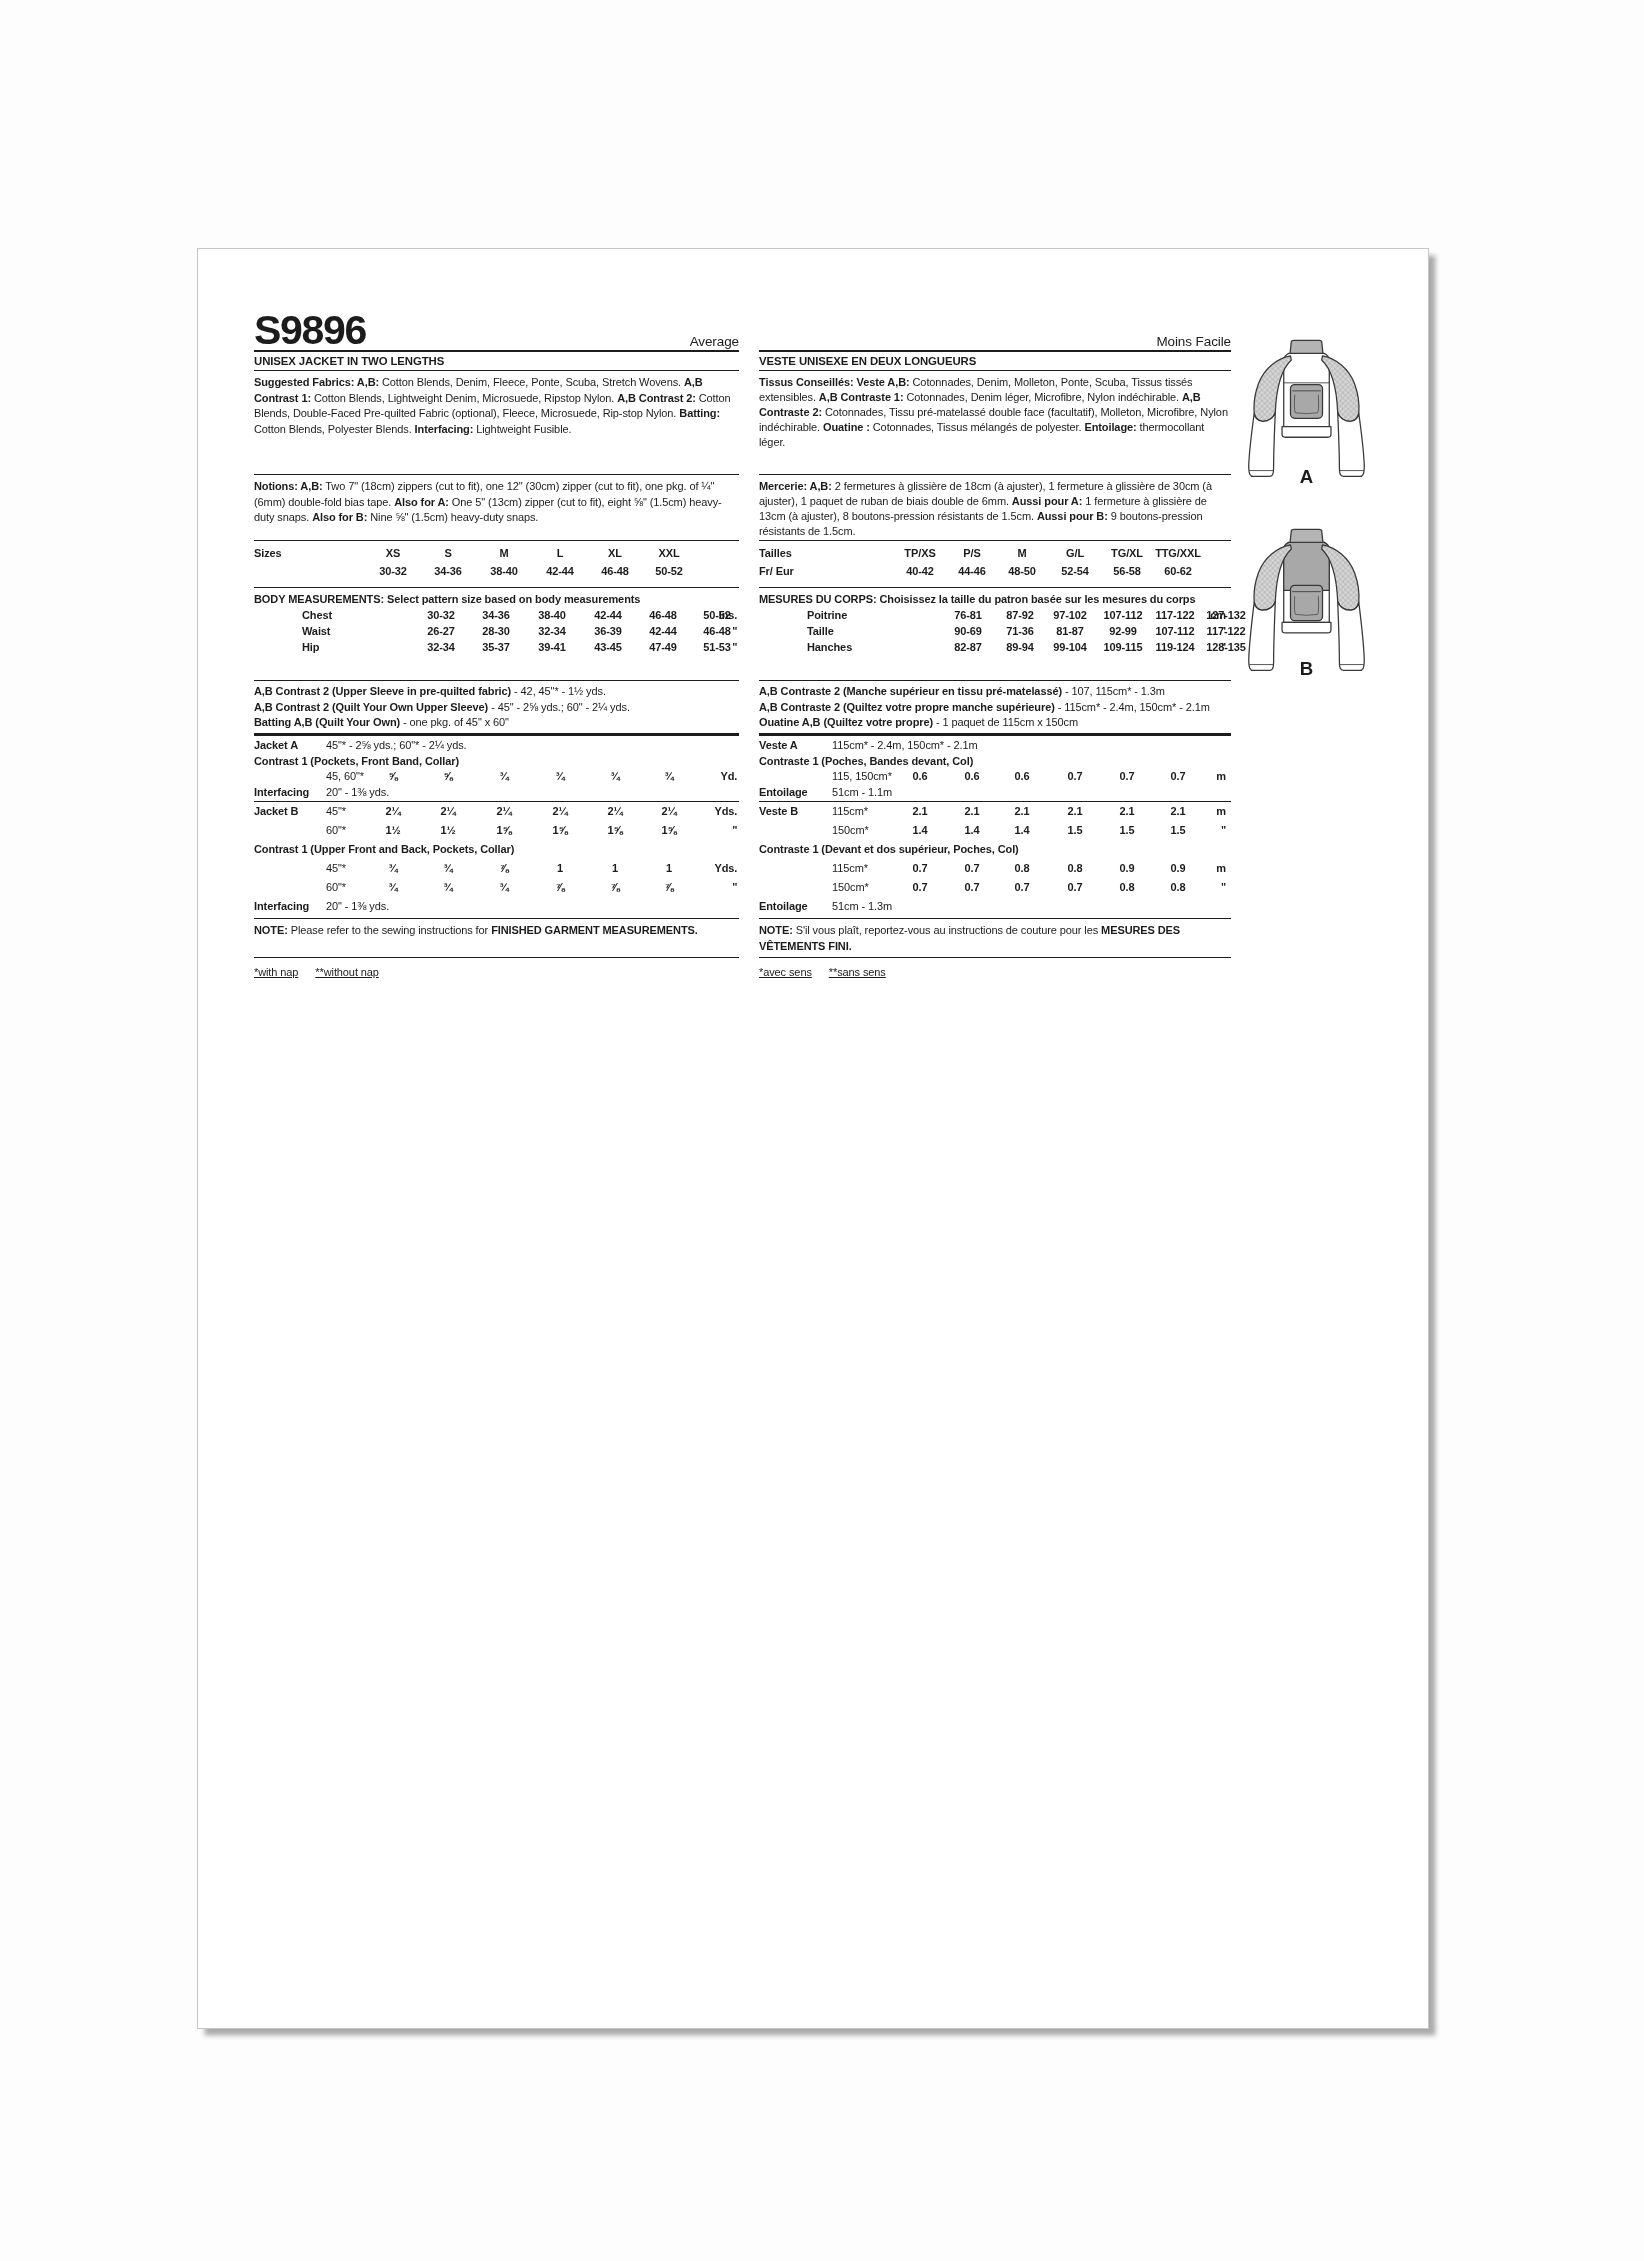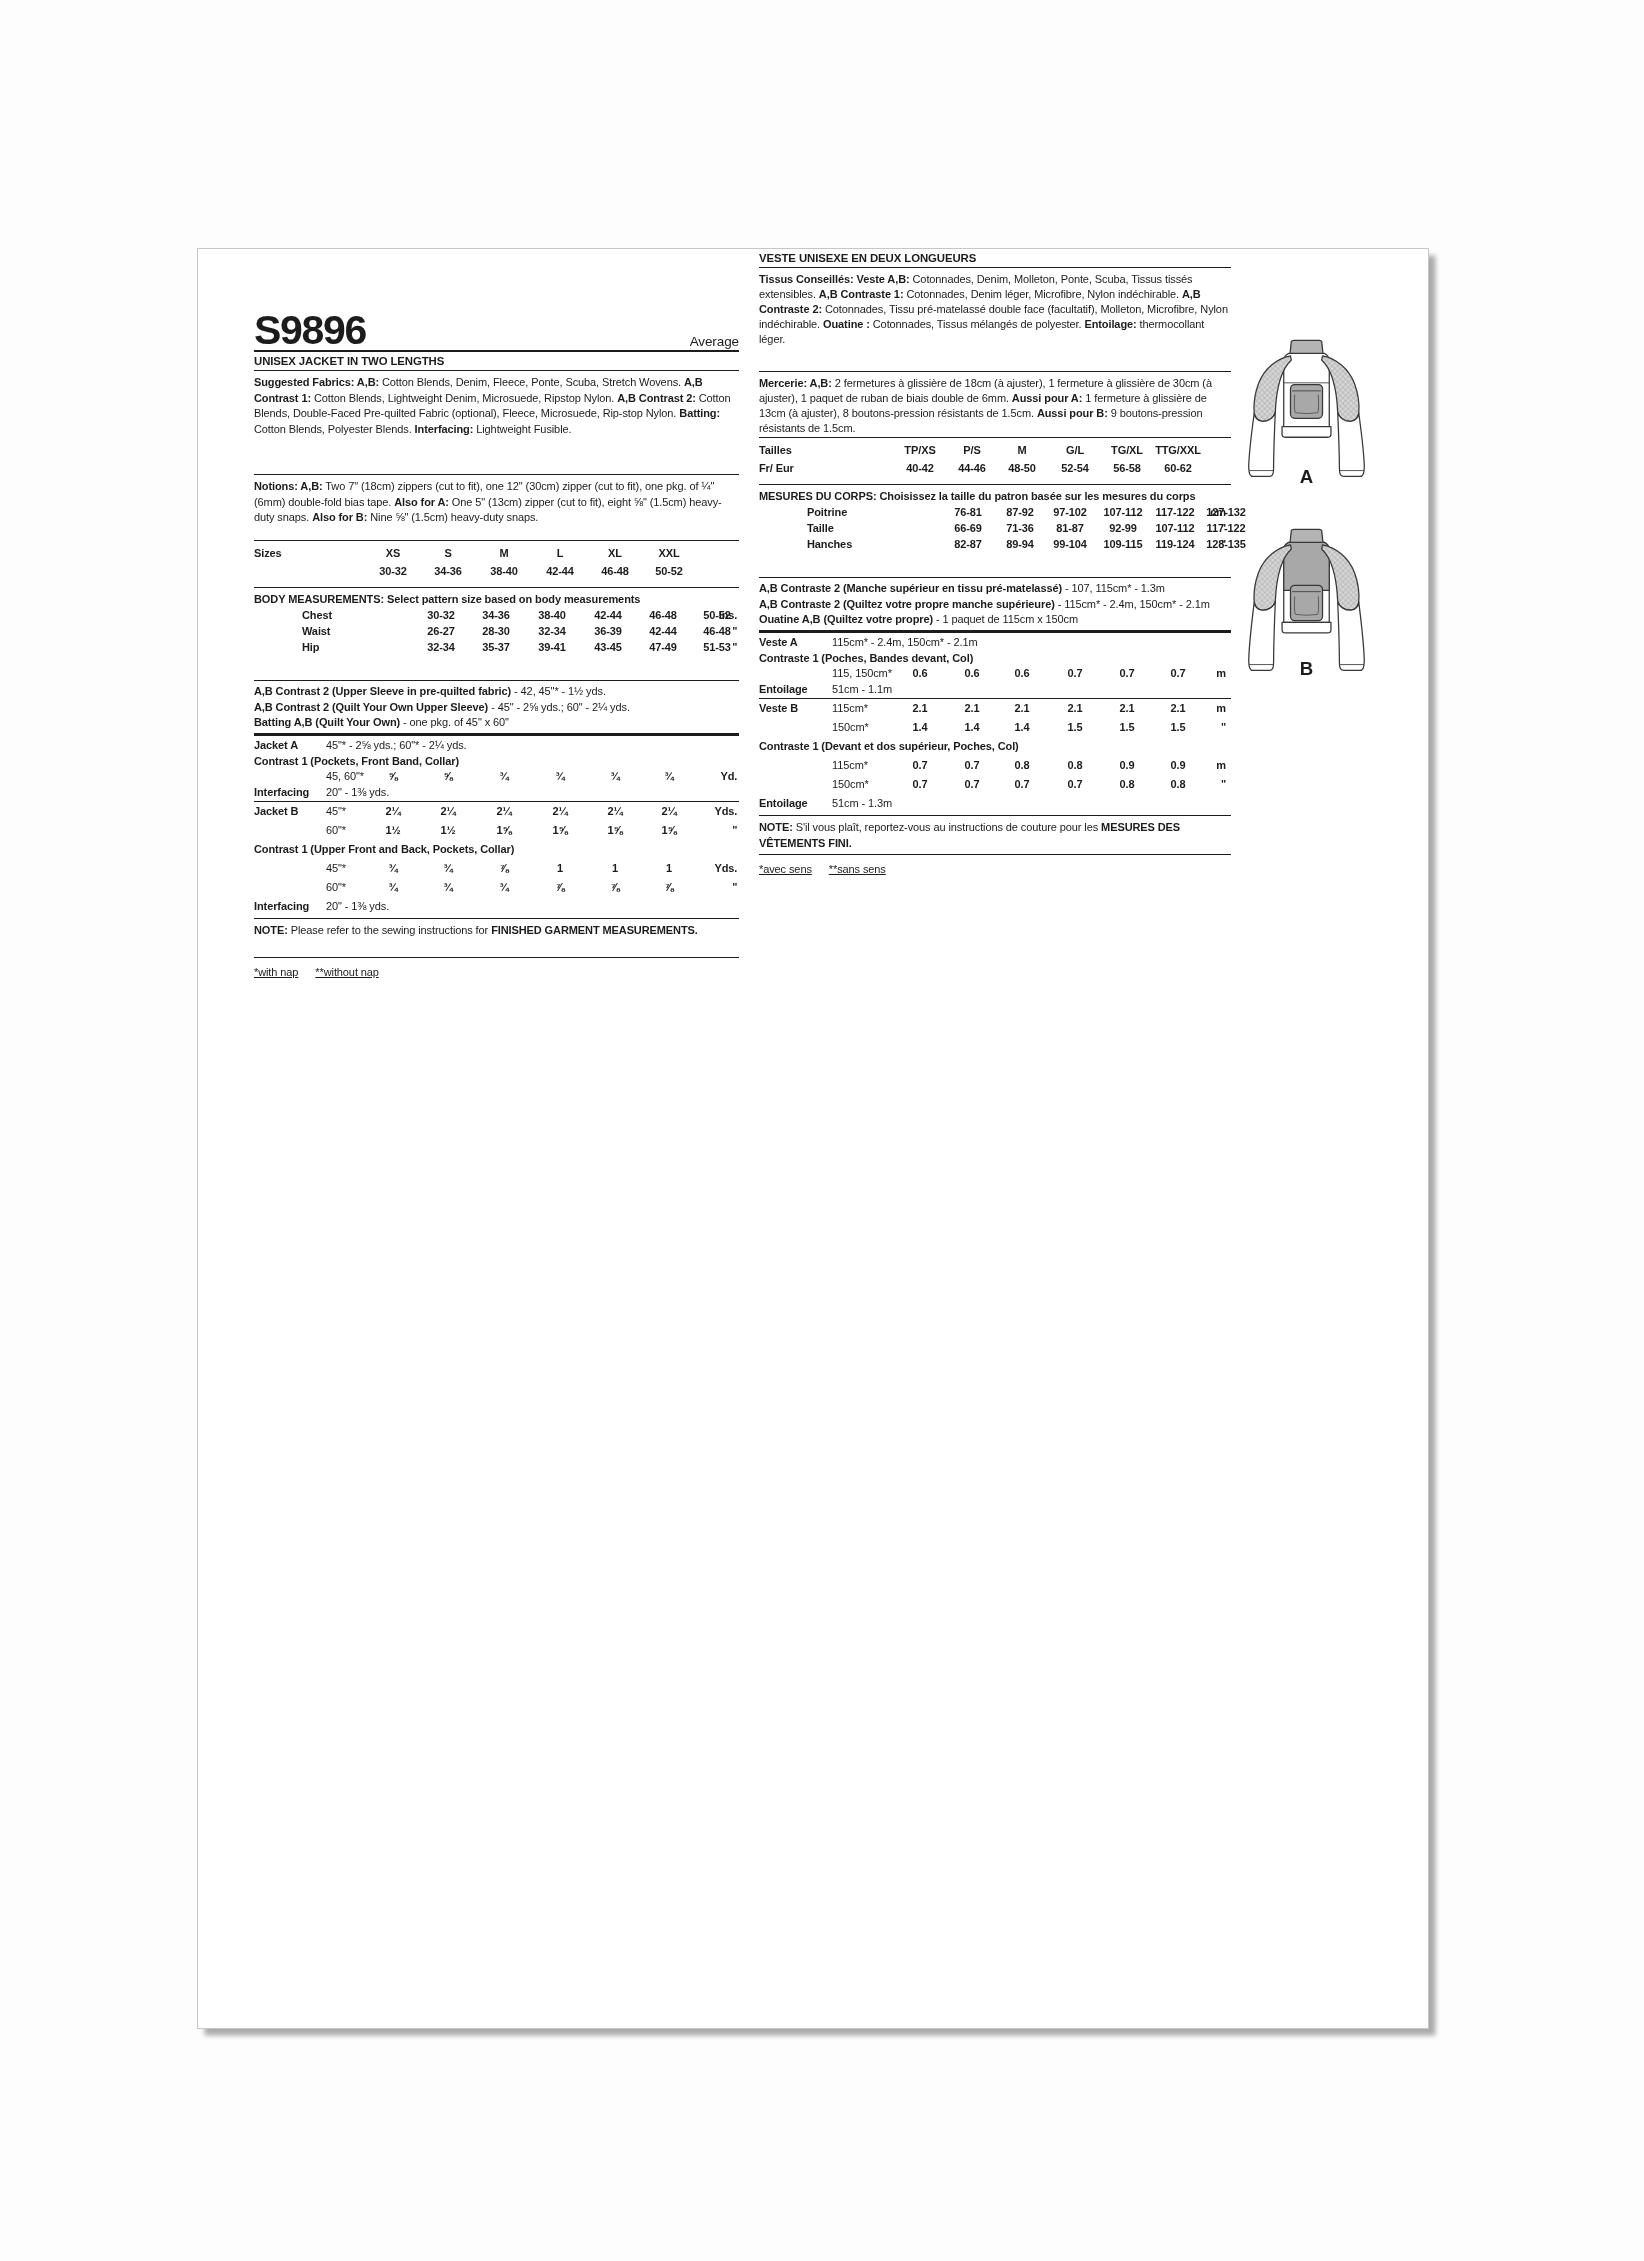--- a/index.html
+++ b/index.html
@@ -210,20 +210,24 @@
           </div>
       </div>
       <div class="note rule-top"><b>NOTE:</b> Please refer to the sewing instructions for <b>FINISHED GARMENT MEASUREMENTS.</b></div>
       <div class="footnote rule-top">
         <span>*with nap</span>
         <span>**without nap</span>
       </div>
     </div>
 
     <div class="col col-fr">
+      <div class="head-row">
+        <span></span>
+        <span class="difficulty">Moins Facile</span>
+      </div>
       <div class="subtitle">VESTE UNISEXE EN DEUX LONGUEURS</div>
       <div class="para fabrics"><b>Tissus Conseillés: Veste A,B:</b> Cotonnades, Denim, Molleton, Ponte, Scuba, Tissus tissés extensibles. <b>A,B Contraste 1:</b> Cotonnades, Denim léger, Microfibre, Nylon indéchirable. <b>A,B Contraste 2:</b> Cotonnades, Tissu pré-matelassé double face (facultatif), Molleton, Microfibre, Nylon indéchirable. <b>Ouatine :</b> Cotonnades, Tissus mélangés de polyester. <b>Entoilage:</b> thermocollant léger.</div>
       <div class="para notions rule-top"><b>Mercerie: A,B:</b> 2 fermetures à glissière de 18cm (à ajuster), 1 fermeture à glissière de 30cm (à ajuster), 1 paquet de ruban de biais double de 6mm. <b>Aussi pour A:</b> 1 fermeture à glissière de 13cm (à ajuster), 8 boutons-pression résistants de 1.5cm. <b>Aussi pour B:</b> 9 boutons-pression résistants de 1.5cm.</div>
       <div class="sizes rule-top">
         <div class="trow">
             <span class="cl">Tailles</span>
             <span class="cv v0">TP/XS</span>
             <span class="cv v1">P/S</span>
             <span class="cv v2">M</span>
             <span class="cv v3">G/L</span>
@@ -247,21 +251,21 @@
             <span class="cv v0">76-81</span>
             <span class="cv v1">87-92</span>
             <span class="cv v2">97-102</span>
             <span class="cv v3">107-112</span>
             <span class="cv v4">117-122</span>
             <span class="cv v5">127-132</span>
             <span class="cu">cm</span>
           </div>
         <div class="trow">
             <span class="cl">Taille</span>
-            <span class="cv v0">66-69</span>
+            <span class="cv v0">90-69</span>
             <span class="cv v1">71-36</span>
             <span class="cv v2">81-87</span>
             <span class="cv v3">92-99</span>
             <span class="cv v4">107-112</span>
             <span class="cv v5">117-122</span>
             <span class="cu">"</span>
           </div>
         <div class="trow">
             <span class="cl">Hanches</span>
             <span class="cv v0">82-87</span>

